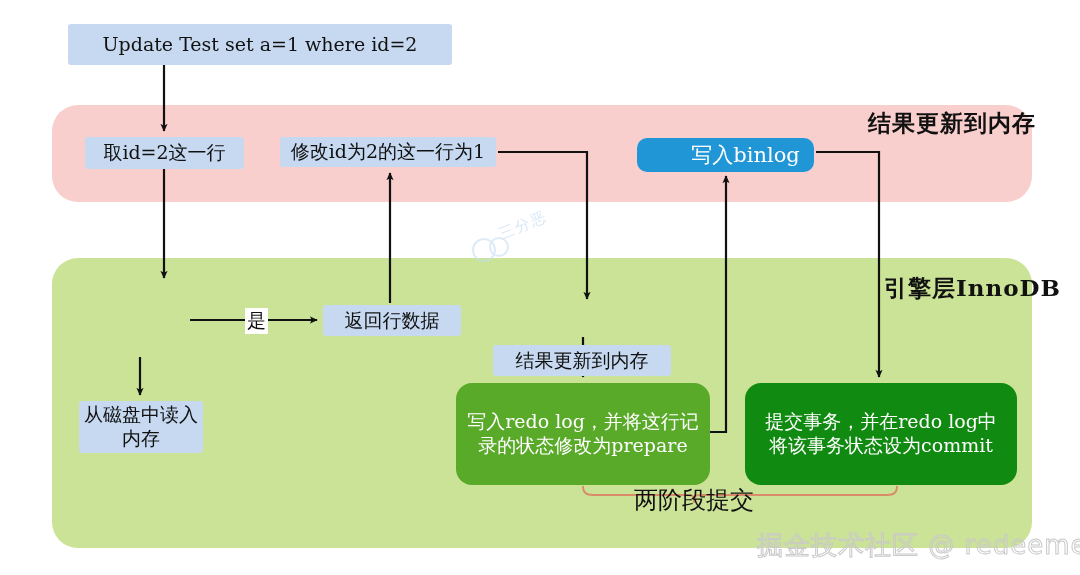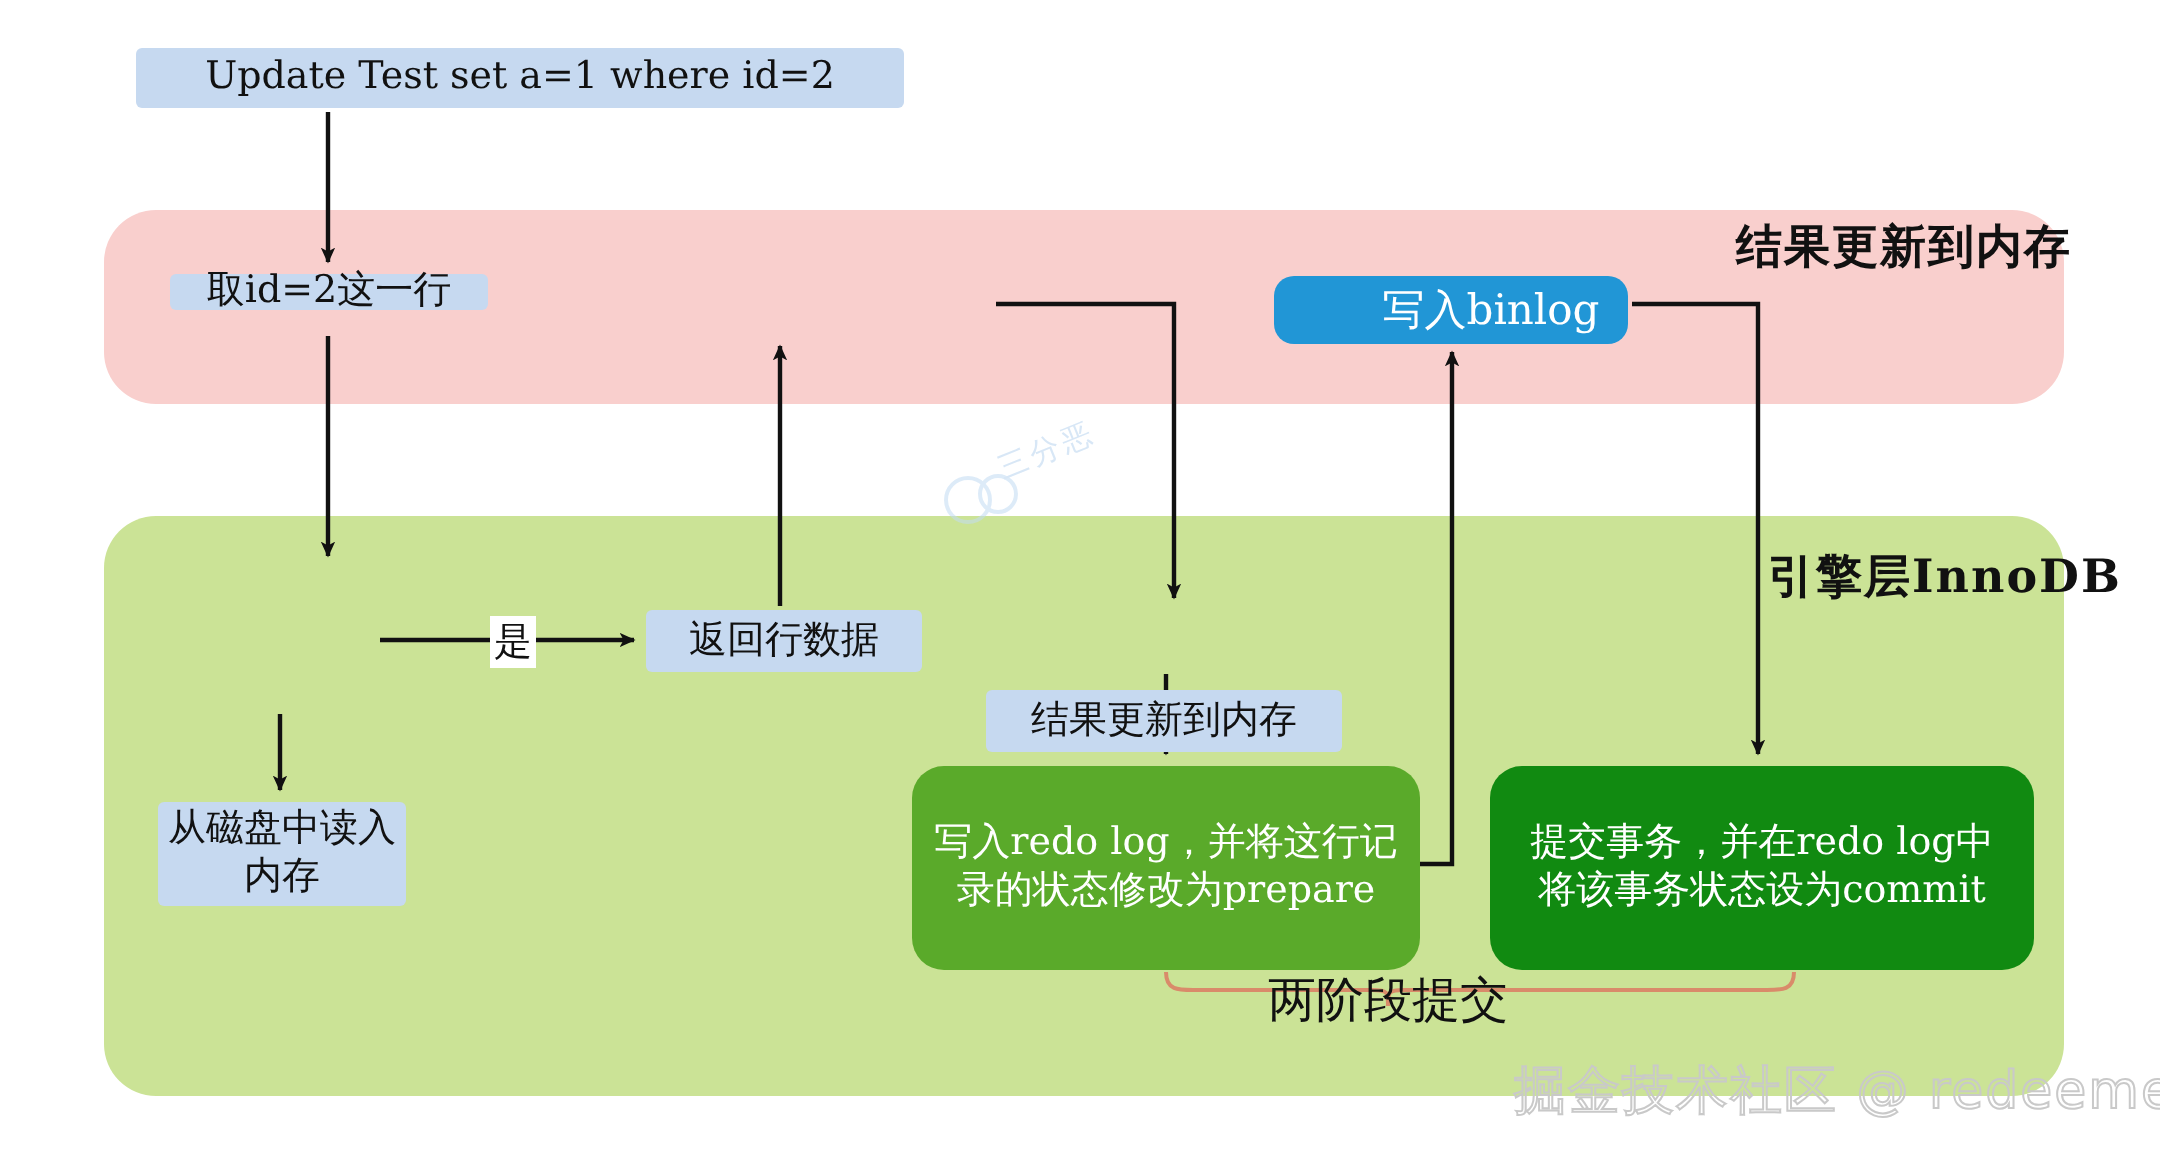--- a/index.html
+++ b/index.html
@@ -85,22 +85,22 @@
   .node-green-dark {
     background: #118a11;
     color: #ffffff;
     font-size: 19px;
     border-radius: 16px;
     padding: 4px 10px;
     font-family: "DejaVu Serif", "Liberation Serif", serif;
   }
 
   
-  #n-sql        { left: 68px;  top: 24px;  width: 384px; height: 30px; }
-  #n-fetch      { left: 85px;  top: 137px; width: 159px; height: 18px; }
+  #n-sql        { left: 68px;  top: 24px;  width: 384px; height: 41px; }
+  #n-fetch      { left: 85px;  top: 137px; width: 159px; height: 32px; }
   #n-modify     { left: 280px; top: 137px; width: 216px; height: 30px; }
   #n-binlog     { left: 637px; top: 138px; width: 177px; height: 34px; padding-left: 40px; }
   #n-return     { left: 323px; top: 305px; width: 138px; height: 31px; }
   #n-update-mem { left: 493px; top: 305px; width: 178px; height: 31px; margin-top: 40px; }
   #n-disk       { left: 79px;  top: 401px; width: 124px; height: 52px; }
   #n-redo       { left: 456px; top: 383px; width: 254px; height: 102px; }
   #n-commit     { left: 745px; top: 383px; width: 272px; height: 102px; }
 
   
   #n-decision {
@@ -222,20 +222,21 @@
     <path d="M 583,486 C 583,496 590,495 600,495
              L 686,495 C 694,495 694,496 694,503
              C 694,496 694,495 702,495
              L 880,495 C 890,495 897,496 897,486" stroke="#d98b6a" stroke-width="2" fill="none"></path>
   </svg>
 
   <div class="node node-blue" id="n-sql">Update Test set a=1 where id=2</div>
 
   <div class="node node-blue" id="n-fetch">取id=2这一行</div>
 
+  <div class="node node-blue" id="n-modify">修改id为2的这一行为1</div>
 
   <div class="node node-bigblue" id="n-binlog">写入binlog</div>
 
 
   <div class="edge-label" id="lbl-yes">是</div>
 
   <div class="node node-blue" id="n-return">返回行数据</div>
 
   <div class="node node-blue" id="n-update-mem">结果更新到内存</div>
 

